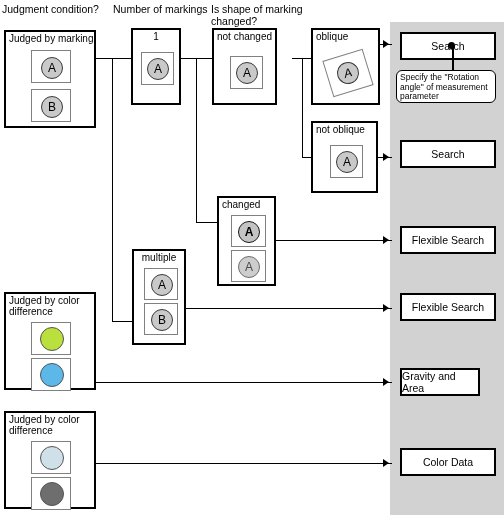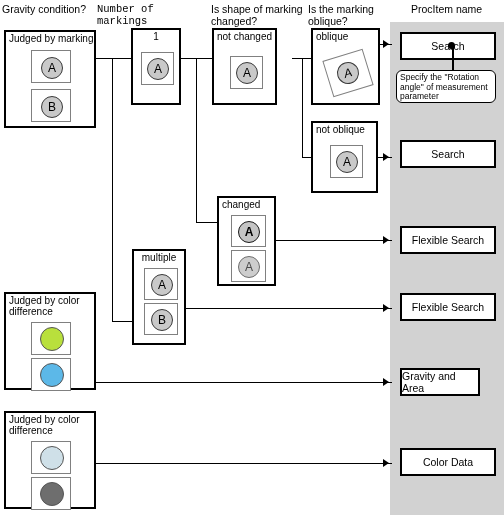--- a/index.html
+++ b/index.html
@@ -137,27 +137,24 @@
     width:7px;height:7px;
     border-radius:50%;
     background:#000;
   }
 </style>
 </head>
 <body>
 
 <div id="root">
 
-  <div class="hdr" style="left:2px;top:4px;width:116px;">Gravity condition?</div>
-  <div class="hdr" style="left:97px;top:4px;width:100px;font-family:Liberation Mono, monospace;">Number of markings</div>
+  <div class="hdr" style="left:2px;top:4px;width:116px;">Judgment condition?</div>
+  <div class="hdr" style="left:113px;top:4px;width:100px;">Number of markings</div>
   <div class="hdr" style="left:211px;top:4px;width:96px;">Is shape of marking
 changed?</div>
-  <div class="hdr" style="left:308px;top:4px;width:80px;">Is the marking
-oblique?</div>
-  <div class="hdr" style="left:411px;top:4px;width:92px;">ProcItem name</div>
 
   <div id="procpanel"></div>
 
   <div class="hl" style="left:95px;top:58px;width:37px;"></div>
   <div class="vl" style="left:112px;top:58px;height:264px;"></div>
   <div class="hl" style="left:112px;top:321px;width:20px;"></div>
 
   <div class="hl" style="left:180px;top:58px;width:33px;"></div>
   <div class="vl" style="left:196px;top:58px;height:165px;"></div>
   <div class="hl" style="left:196px;top:222px;width:22px;"></div>

